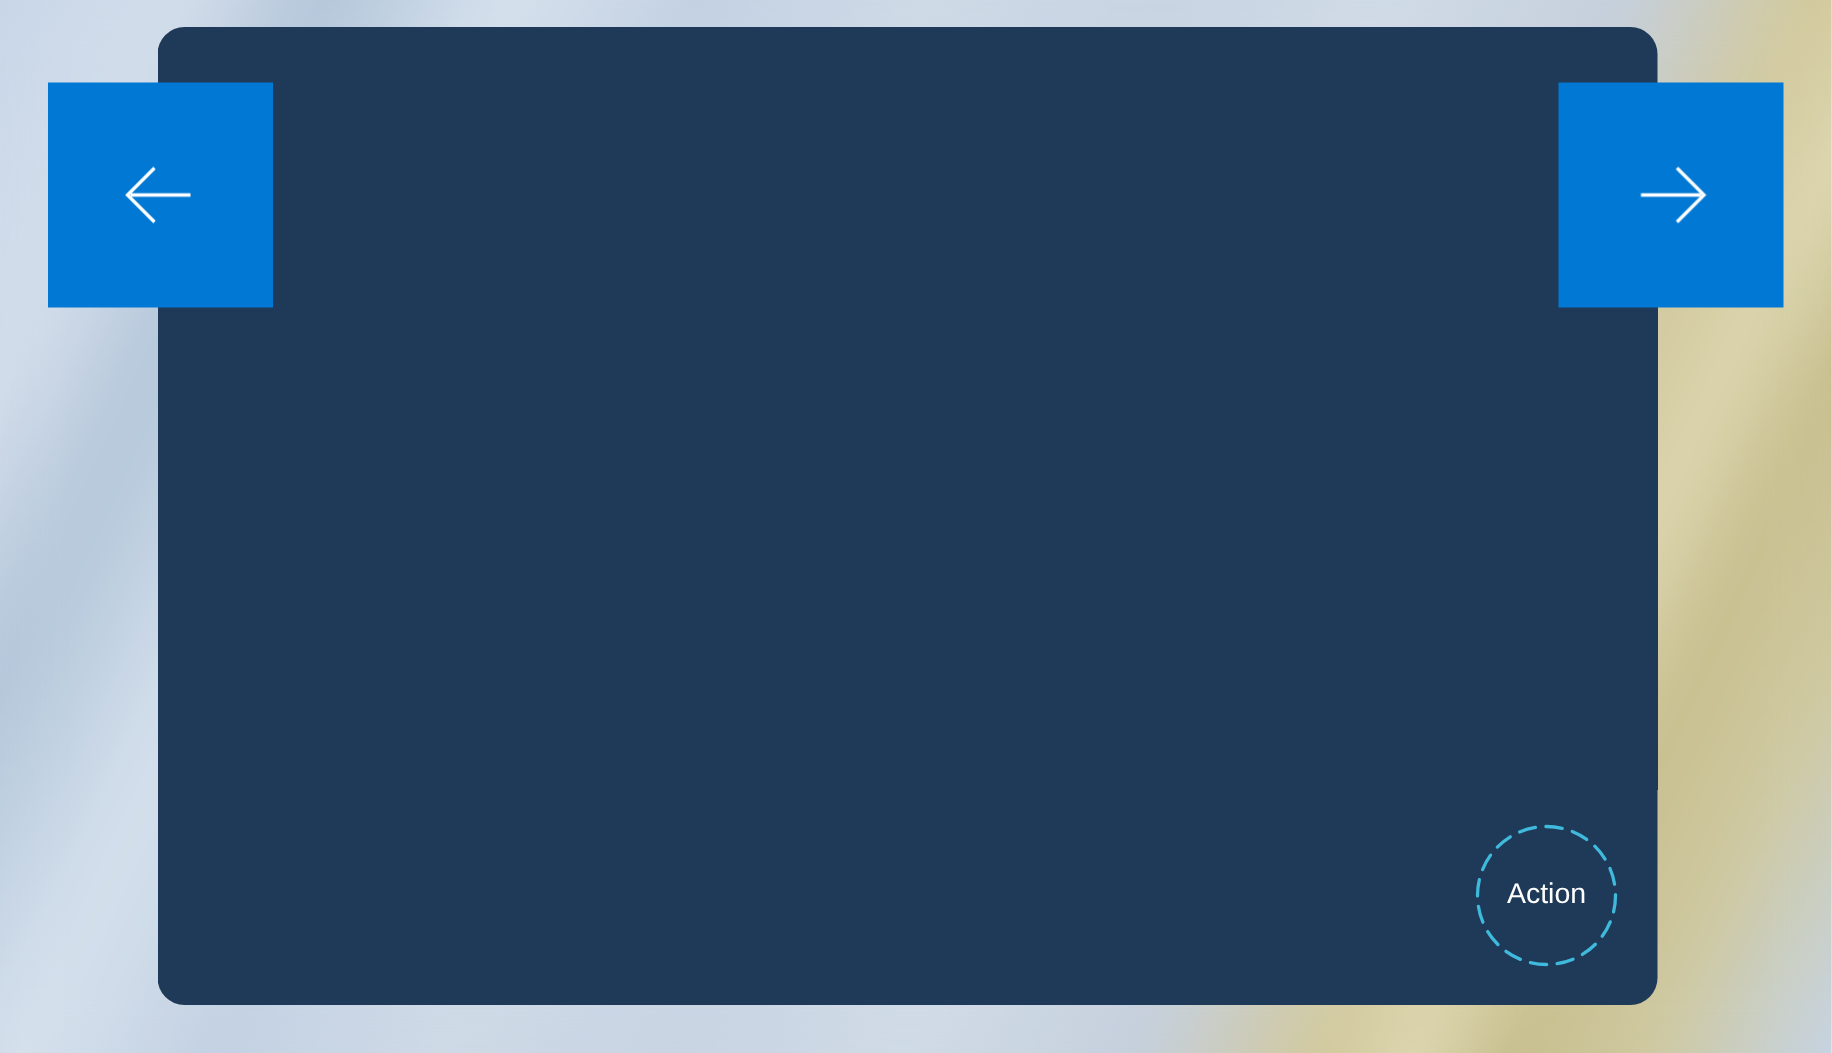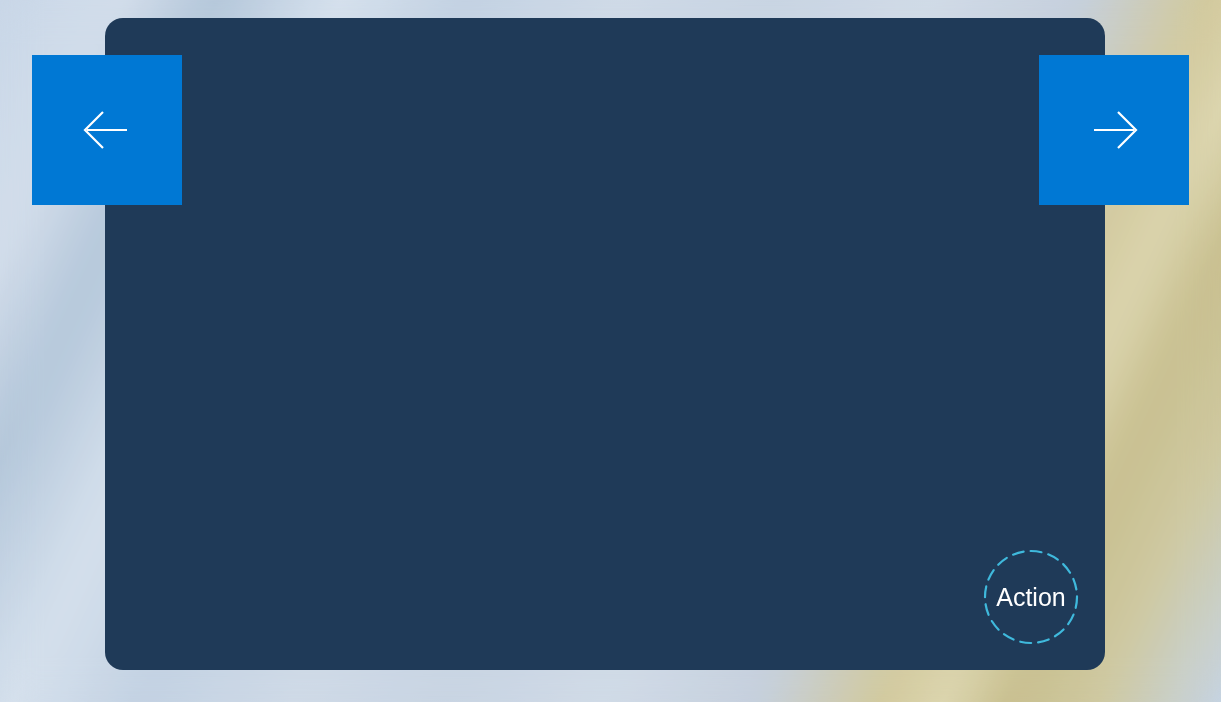--- a/index.html
+++ b/index.html
@@ -147,21 +147,21 @@
     .dashed-circle {
       position: absolute;
       inset: 0;
       width: 96px;
       height: 96px;
       pointer-events: none;
     }
 
     .action-label {
       color: #ffffff;
-      font-size: 25px;
+      font-size: 19px;
       font-weight: 400;
       position: relative;
       z-index: 1;
     }
   </style>
 </head>
 <body>
 
 <div class="card"></div>
 

